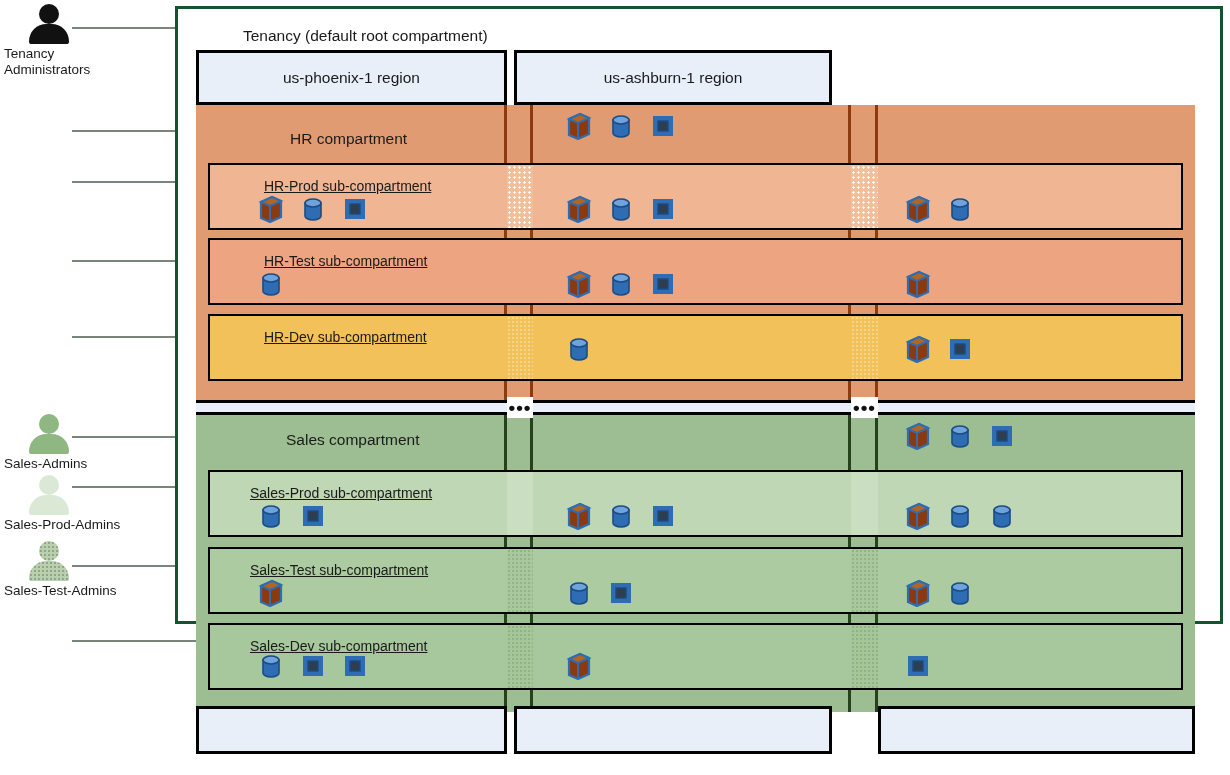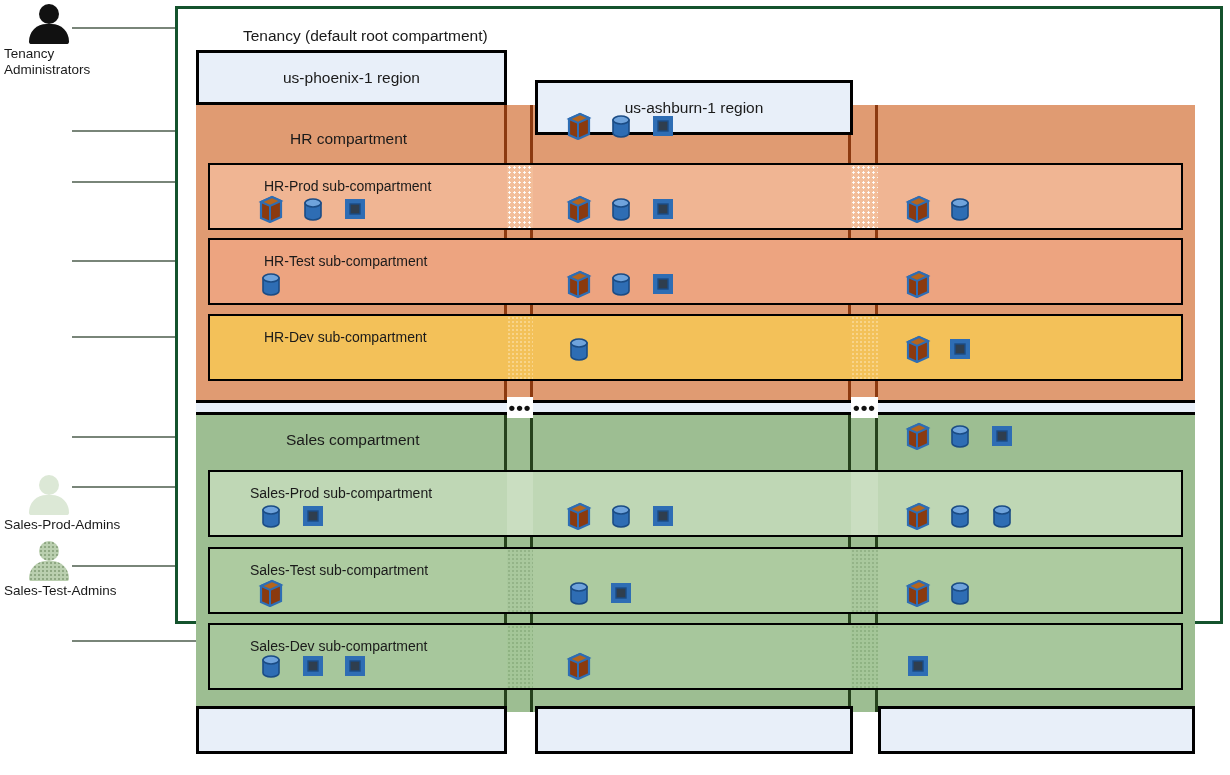--- a/index.html
+++ b/index.html
@@ -39,21 +39,21 @@
   }
   #tenancy-title {
     position: absolute; left: 65px; top: 18px;
     font-size: 15.5px; color: #1a1a1a; white-space: nowrap;
   }
 
   
   
   #grid { position: absolute; left: 0; top: 41px; width: 1042px; height: 710px; }
   .col-a { left: 18px;  width: 311px; }
-  .col-b { left: 357px; width: 318px; margin-top: 30px; }
+  .col-b { left: 336px; width: 318px; }
   .col-c { left: 700px; width: 317px; }
 
   
   .region-head, .region-foot {
     position: absolute; background: #E8EFF9; border: 3px solid #000;
   }
   .region-head { top: 0; height: 55px; display: flex; align-items: center;
                  justify-content: center; }
   .region-head span { font-size: 15.5px; color: #1a1a1a; }
   .region-foot { bottom: 6px; height: 48px; }
@@ -81,21 +81,21 @@
   
   .vline { position: absolute; width: 3px; background: #000; }
   .vline.warm { background: #8C3A10; }
   .vline.cool { background: #26421C; }
 
   
   .comp-title {
     position: absolute; font-size: 15.5px; color: #1a1a1a; white-space: nowrap;
   }
   .sub-title {
-    position: absolute; font-size: 14px; color: #1a1a1a; white-space: nowrap;
+    position: absolute; font-size: 14px; color: #1a1a1a; white-space: nowrap; text-decoration: underline;
   }
 
   
   .ellipsis {
     position: absolute; background: #fff; display: flex; align-items: center;
     justify-content: center; font-size: 19px; font-weight: bold; color: #111;
     letter-spacing: 1px; line-height: 1;
   }
 
   
@@ -115,20 +115,27 @@
         <div class="body" style="background:#111111"></div>
       </div>
       <div class="admin-label">Tenancy
 Administrators</div>
     </div>
 
 
 
 
 
+    <div class="admin-group" style="top:414px">
+      <div class="admin-icon">
+        <div class="head" style="background:#8FB782"></div>
+        <div class="body" style="background:#8FB782"></div>
+      </div>
+      <div class="admin-label">Sales-Admins</div>
+    </div>
 
     <div class="admin-group" style="top:475px">
       <div class="admin-icon">
         <div class="head" style="background:#DCE8D6"></div>
         <div class="body" style="background:#DCE8D6"></div>
       </div>
       <div class="admin-label">Sales-Prod-Admins</div>
     </div>
 
     <div class="admin-group" style="top:541px">

